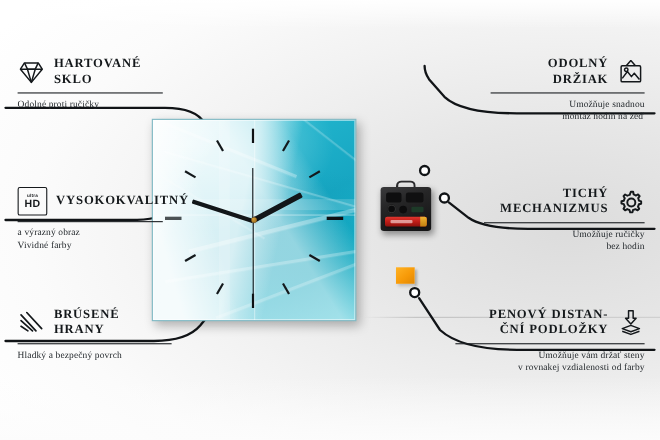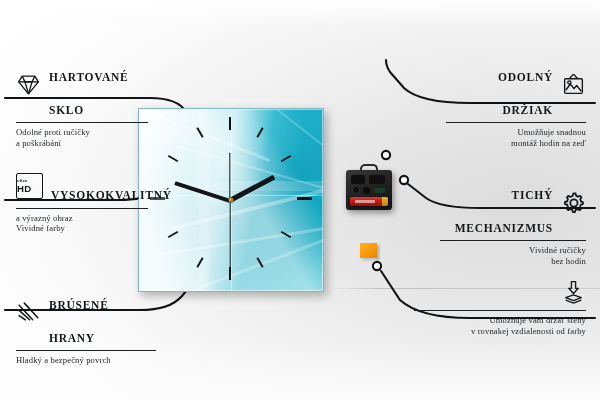--- a/index.html
+++ b/index.html
@@ -82,32 +82,32 @@
   
   .feature{position:absolute;}
   .f-left{text-align:left;}
   .f-right{text-align:right;}
   .f-head{display:flex;align-items:center;gap:8px;}
   .f-left .f-head{justify-content:flex-start;}
   .f-right .f-head{justify-content:flex-end;}
   .f-title{
     font-family:"Liberation Serif",serif;
     font-weight:bold;font-size:11.5px;line-height:13.5px;
-    letter-spacing:.75px;color:#14181b;text-transform:uppercase;margin-top:19px;
+    letter-spacing:.75px;color:#14181b;text-transform:uppercase;
   }
   .f-rule{height:1px;background:#1b1f22;margin:5px 0 4px;}
   .f-desc{
     font-family:"Liberation Serif",serif;
     font-size:8.6px;line-height:10.6px;color:#23282c;letter-spacing:.12px;
   }
   .ico{width:25px;height:25px;flex:0 0 25px;display:block;}
 
   
   .hdbox{width:25px;height:24px;border:1.6px solid #16191c;border-radius:2px;
-    display:flex;flex-direction:column;align-items:flex-start;justify-content:center;line-height:1;}
+    display:flex;flex-direction:column;align-items:center;justify-content:center;line-height:1;}
   .hdbox .u{font-family:"Liberation Sans",sans-serif;font-size:4.2px;font-weight:bold;color:#16191c;letter-spacing:.2px;}
   .hdbox .h{font-family:"Liberation Sans",sans-serif;font-size:9.6px;font-weight:bold;color:#16191c;letter-spacing:.2px;margin-top:.5px;}
 </style>
 </head>
 <body>
 
 <div id="stage">
 
   <div class="band band-top"></div>
   <div class="band band-bot"></div>
@@ -197,21 +197,20 @@
           <path d="M8.6 9.5 H15.4"></path>
         </g>
       </svg>
       <div>
         <div class="f-title">HARTOVANÉ</div>
         <div class="f-title">SKLO</div>
       </div>
     </div>
     <div class="f-rule"></div>
     <div class="f-desc">Odolné proti ručičky</div>
-    <div class="f-desc">a poškrábání</div>
   </div>
 
   <div class="feature f-left" style="left:16px;top:170px;width:132px;">
     <div class="f-head">
       <div class="ico hdbox">
         <span class="u">ultra</span>
           <span class="h">HD</span>
       </div>
       <div>
         <div class="f-title">VYSOKOKVALITNÝ</div>
@@ -273,27 +272,29 @@
                    A7 7 0 0 1 19 10.9 L21 11.6 L21 13.6 L19 14.1 A7 7 0 0 1 18.2 16.2
                    L19.3 18 L17.9 19.4 L16 18.4 A7 7 0 0 1 13.9 19.1 L13.4 21.2 L11.4 21.2
                    L10.8 19.1 A7 7 0 0 1 8.8 18.3 L7 19.4 L5.6 18 L6.7 16.1
                    A7 7 0 0 1 5.9 14 L3.8 13.5 L3.8 11.5 L5.9 11 A7 7 0 0 1 6.7 8.9
                    L5.6 7 L7 5.6 L8.9 6.7 A7 7 0 0 1 11 5.9 Z"></path>
           <circle cx="12.4" cy="12.5" r="3.5"></circle>
         </g>
       </svg>
     </div>
     <div class="f-rule"></div>
-    <div class="f-desc">Vividné ručičky</div>
+    <div class="f-desc">Umožňuje ručičky</div>
     <div class="f-desc">bez hodin</div>
   </div>
 
   <div class="feature f-right" style="right:14px;top:280px;width:172px;">
     <div class="f-head">
       <div>
+        <div class="f-title">PENOVÝ DISTAN-</div>
+        <div class="f-title">ČNÍ PODLOŽKY</div>
       </div>
       <svg class="ico" viewBox="0 0 24 24">
         <g fill="none" stroke="#14181b" stroke-width="1.3" stroke-linejoin="round">
           <path d="M10 1.5 L14 1.5 L14 8 L16.6 8 L12 13 L7.4 8 L10 8 Z"></path>
           <path d="M12 14.2 L19.5 17 L12 19.8 L4.5 17 Z"></path>
           <path d="M4.5 19.3 L12 22.1 L19.5 19.3"></path>
         </g>
       </svg>
     </div>
     <div class="f-rule"></div>

